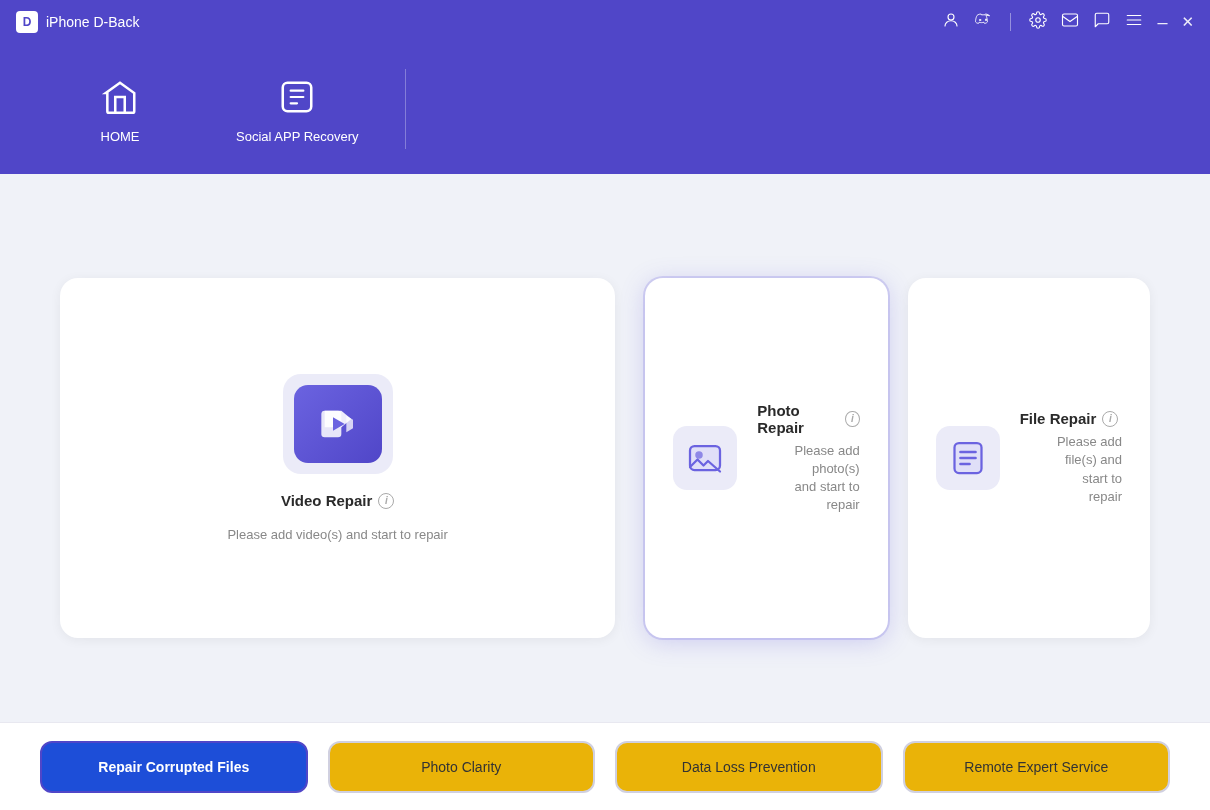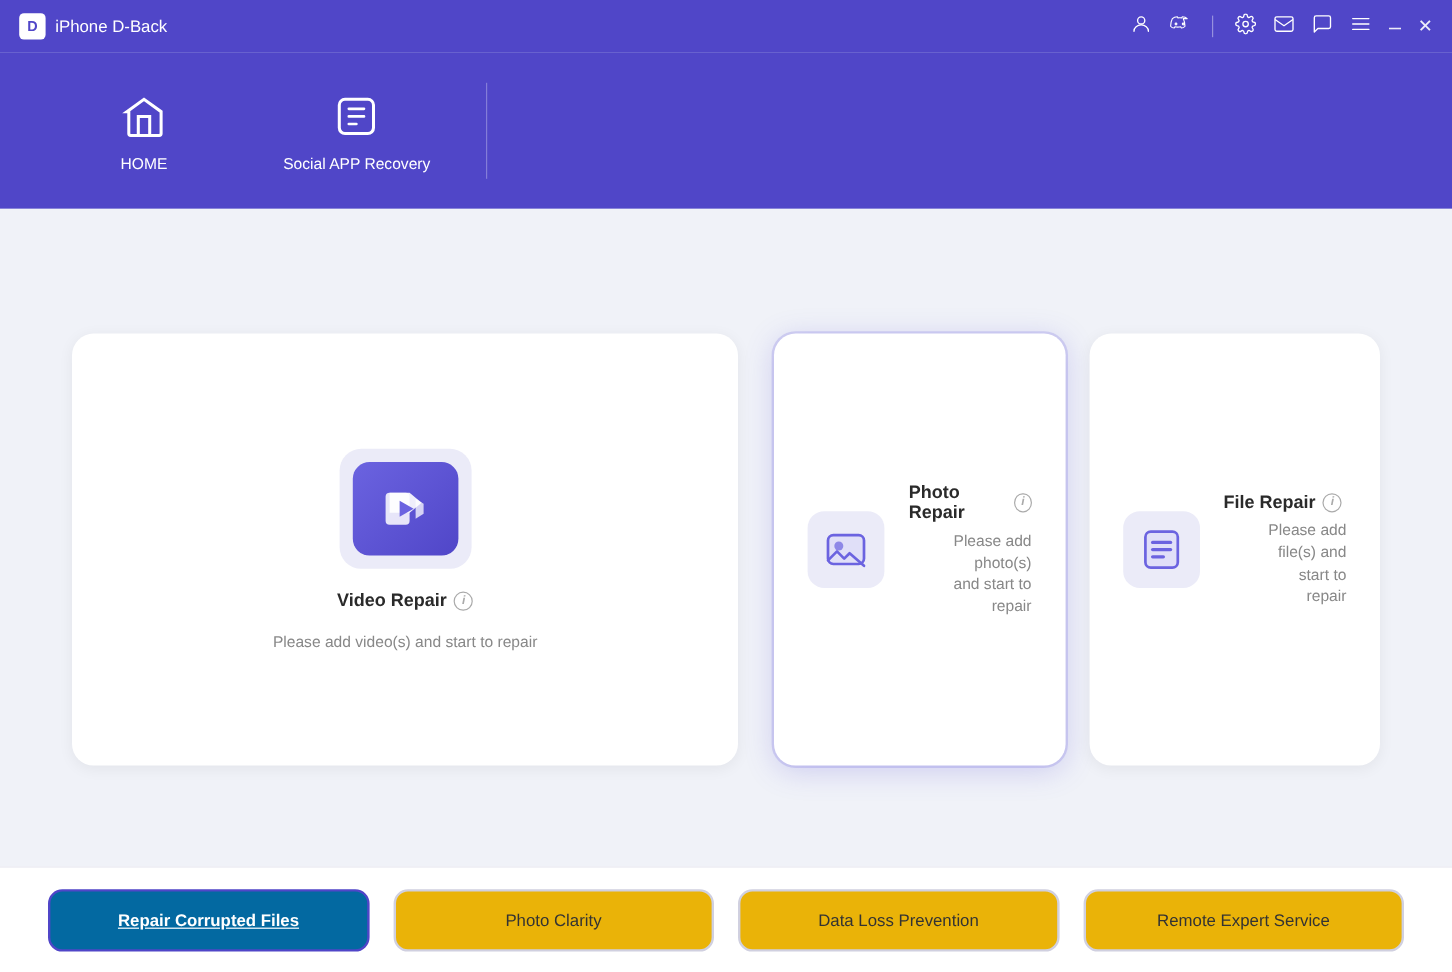--- a/index.html
+++ b/index.html
@@ -276,25 +276,24 @@
       font-weight: 500;
       color: #333;
       cursor: pointer;
       display: flex;
       align-items: center;
       justify-content: center;
       padding: 0 30px;
       flex: 1;
     }
     .bottom-btn.primary {
-      background: #0369a1;
+      background: #1d4ed8;
       border-color: #5046c8;
       color: white;
       font-weight: 600;
-      text-decoration: underline;
     }
   </style>
 </head>
 <body>
 
 <div class="title-bar">
   <div class="title-bar-left">
     <div class="title-bar-logo">D</div>
     <span>iPhone D-Back</span>
   </div>

